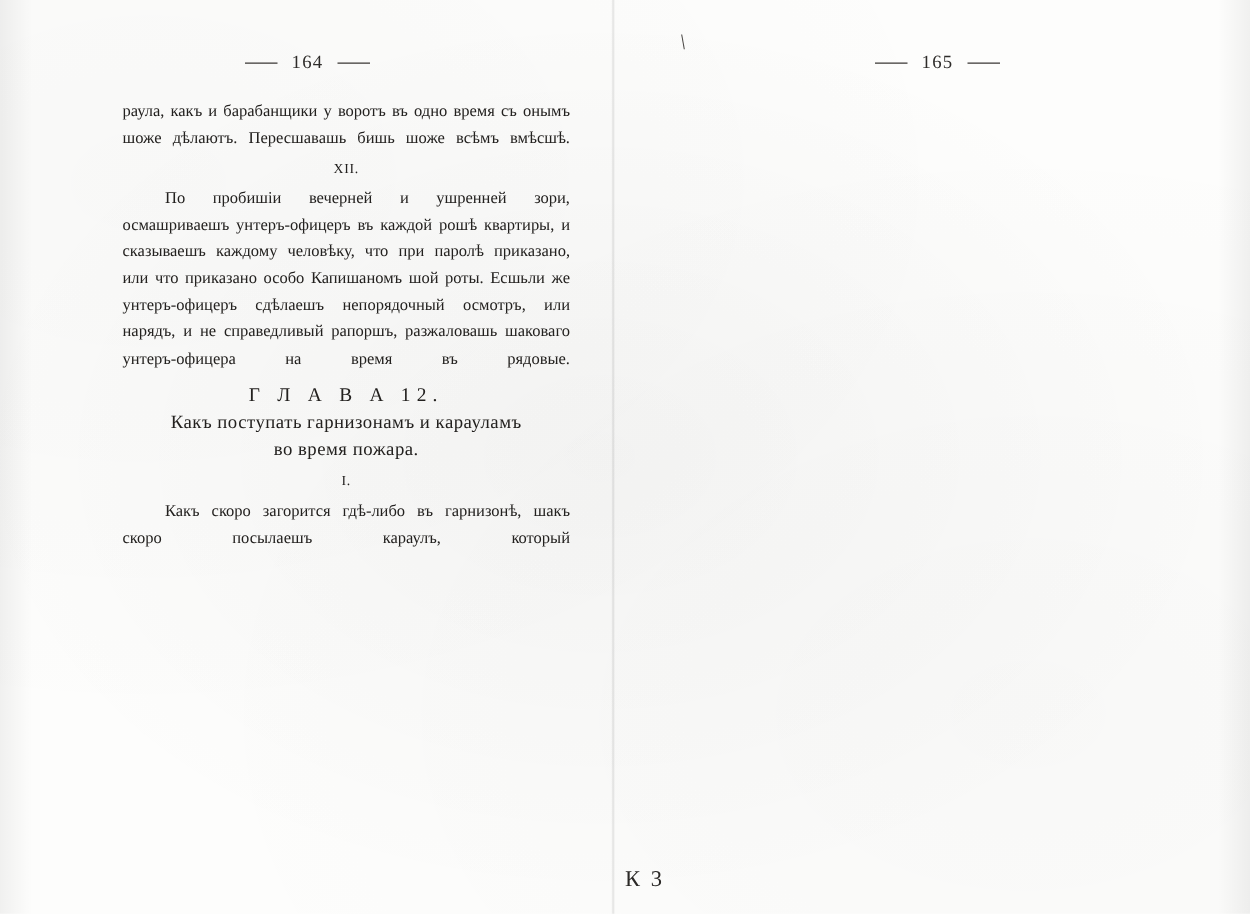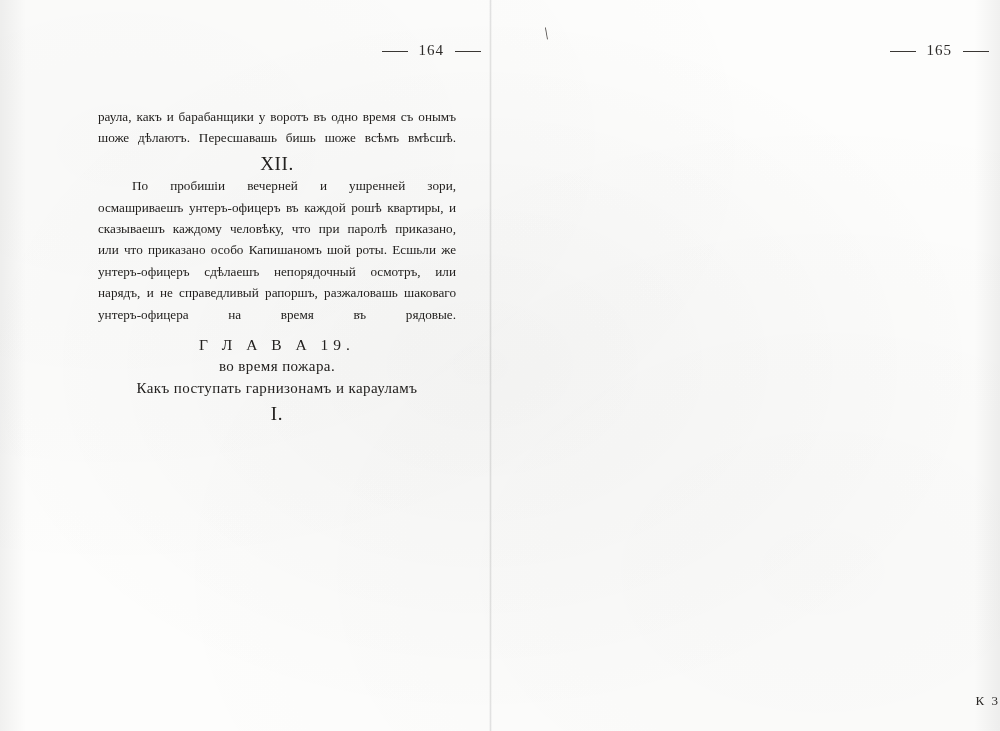--- a/index.html
+++ b/index.html
@@ -38,21 +38,21 @@
     height: 731px;
     box-sizing: border-box;
   }
   .leaf-left { left: 0; width: 492px; }
   .leaf-right { left: 500px; width: 500px; }
 
   .folio {
     position: absolute;
     top: 42px;
     width: 100%;
-    text-align: right;
+    text-align: center;
     font-size: 15px;
     letter-spacing: 1px;
     color: #2e2c2a;
   }
   .folio .rule {
     display: inline-block;
     vertical-align: 3px;
     width: 26px;
     height: 1px;
     background: #3a3734;
@@ -64,59 +64,58 @@
     font-family: "Liberation Serif", serif;
   }
 
   .col {
     position: absolute;
     top: 78px;
     font-size: 13.2px;
     line-height: 21.4px;
     color: #23211f;
     text-align: justify;
-    margin-top: 28px;
   }
   .col-left { left: 98px; width: 358px; }
 
   p.para {
     margin: 0;
     text-indent: 34px;
     text-align: justify;
     text-align-last: justify;
     word-spacing: 1px;
   }
   p.para.nofirst {
     text-indent: 0;
   }
   .sechead {
     margin: 4px 0 1px 0;
     text-align: center;
-    font-size: 19px;
+    font-size: 11px;
     letter-spacing: 0.6px;
   }
   .chaphead {
     margin: 9px 0 1px 0;
     text-align: center;
     font-size: 15.5px;
     letter-spacing: 5px;
   }
   .chapline {
     margin: 0;
     text-align: center;
     font-size: 15px;
     letter-spacing: 0.4px;
   }
   .signature {
     position: absolute;
     left: 0;
     width: 100%;
     top: 693px;
-    text-align: right;
-    font-size: 13px;
+    text-align: left;
+    font-size: 18px;
     letter-spacing: 2px;
     color: #2b2927;
   }
   .tick {
     position: absolute;
     left: 44px;
     top: 24px;
     font-size: 17px;
     color: #4a4744;
     transform: rotate(9deg);
@@ -144,24 +143,25 @@
   <div class="leaf leaf-left">
 
     <div class="folio">
       <span class="rule"></span><span class="num">164</span><span class="rule"></span>
     </div>
 
     <div class="col col-left">
       <p class="para nofirst">раула, какъ и барабанщики у воротъ въ одно время съ онымъ шоже дѣлаютъ. Пересшавашь бишь шоже всѣмъ вмѣсшѣ.</p>
       <div class="sechead">XII.</div>
       <p class="para">По пробишіи вечерней и ушренней зори, осмашриваешъ унтеръ-офицеръ въ каждой рошѣ квартиры, и сказываешъ каждому человѣку, что при паролѣ приказано, или что приказано особо Капишаномъ шой роты. Есшьли же унтеръ-офицеръ сдѣлаешъ непорядочный осмотръ, или нарядъ, и не справедливый рапоршъ, разжаловашь шаковаго унтеръ-офицера на время въ рядовые.</p>
-      <div class="chaphead">Г Л А В А   19.</div>
+      <div class="chaphead">Г Л А В А   12.</div>
+      <div class="chapline">Какъ поступать гарнизонамъ и карауламъ</div>
       <div class="chapline">во время пожара.</div>
-      <div class="chapline">Какъ поступать гарнизонамъ и карауламъ</div>
       <div class="sechead">I.</div>
+      <p class="para">Какъ скоро загорится гдѣ-либо въ гарнизонѣ, шакъ скоро посылаешъ караулъ, который</p>
     </div>
   </div>
 
   <div class="leaf leaf-right">
 
     <div class="tick">\</div>
 
     <div class="folio">
       <span class="rule"></span><span class="num">165</span><span class="rule"></span>
     </div>

